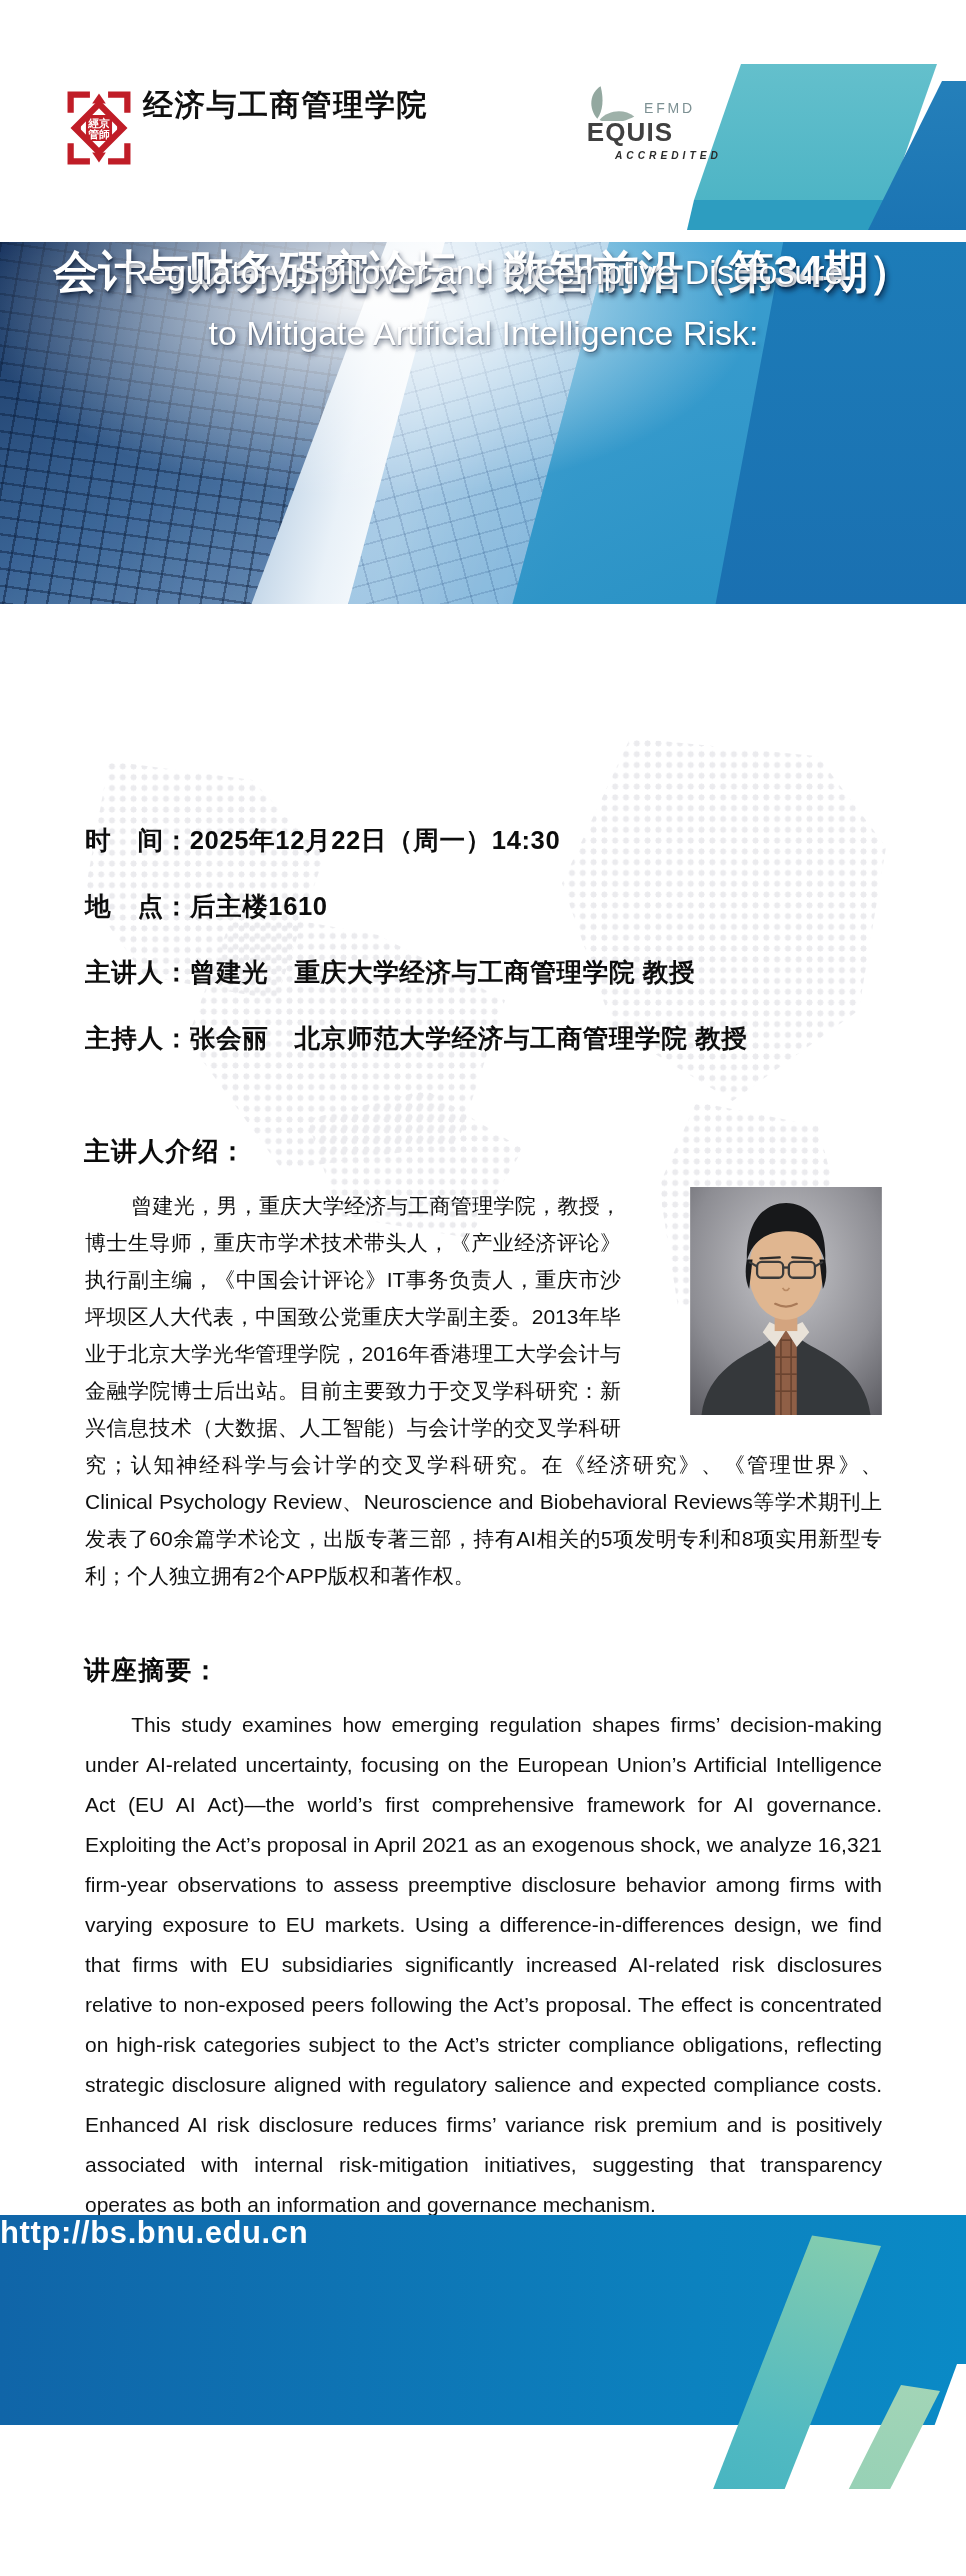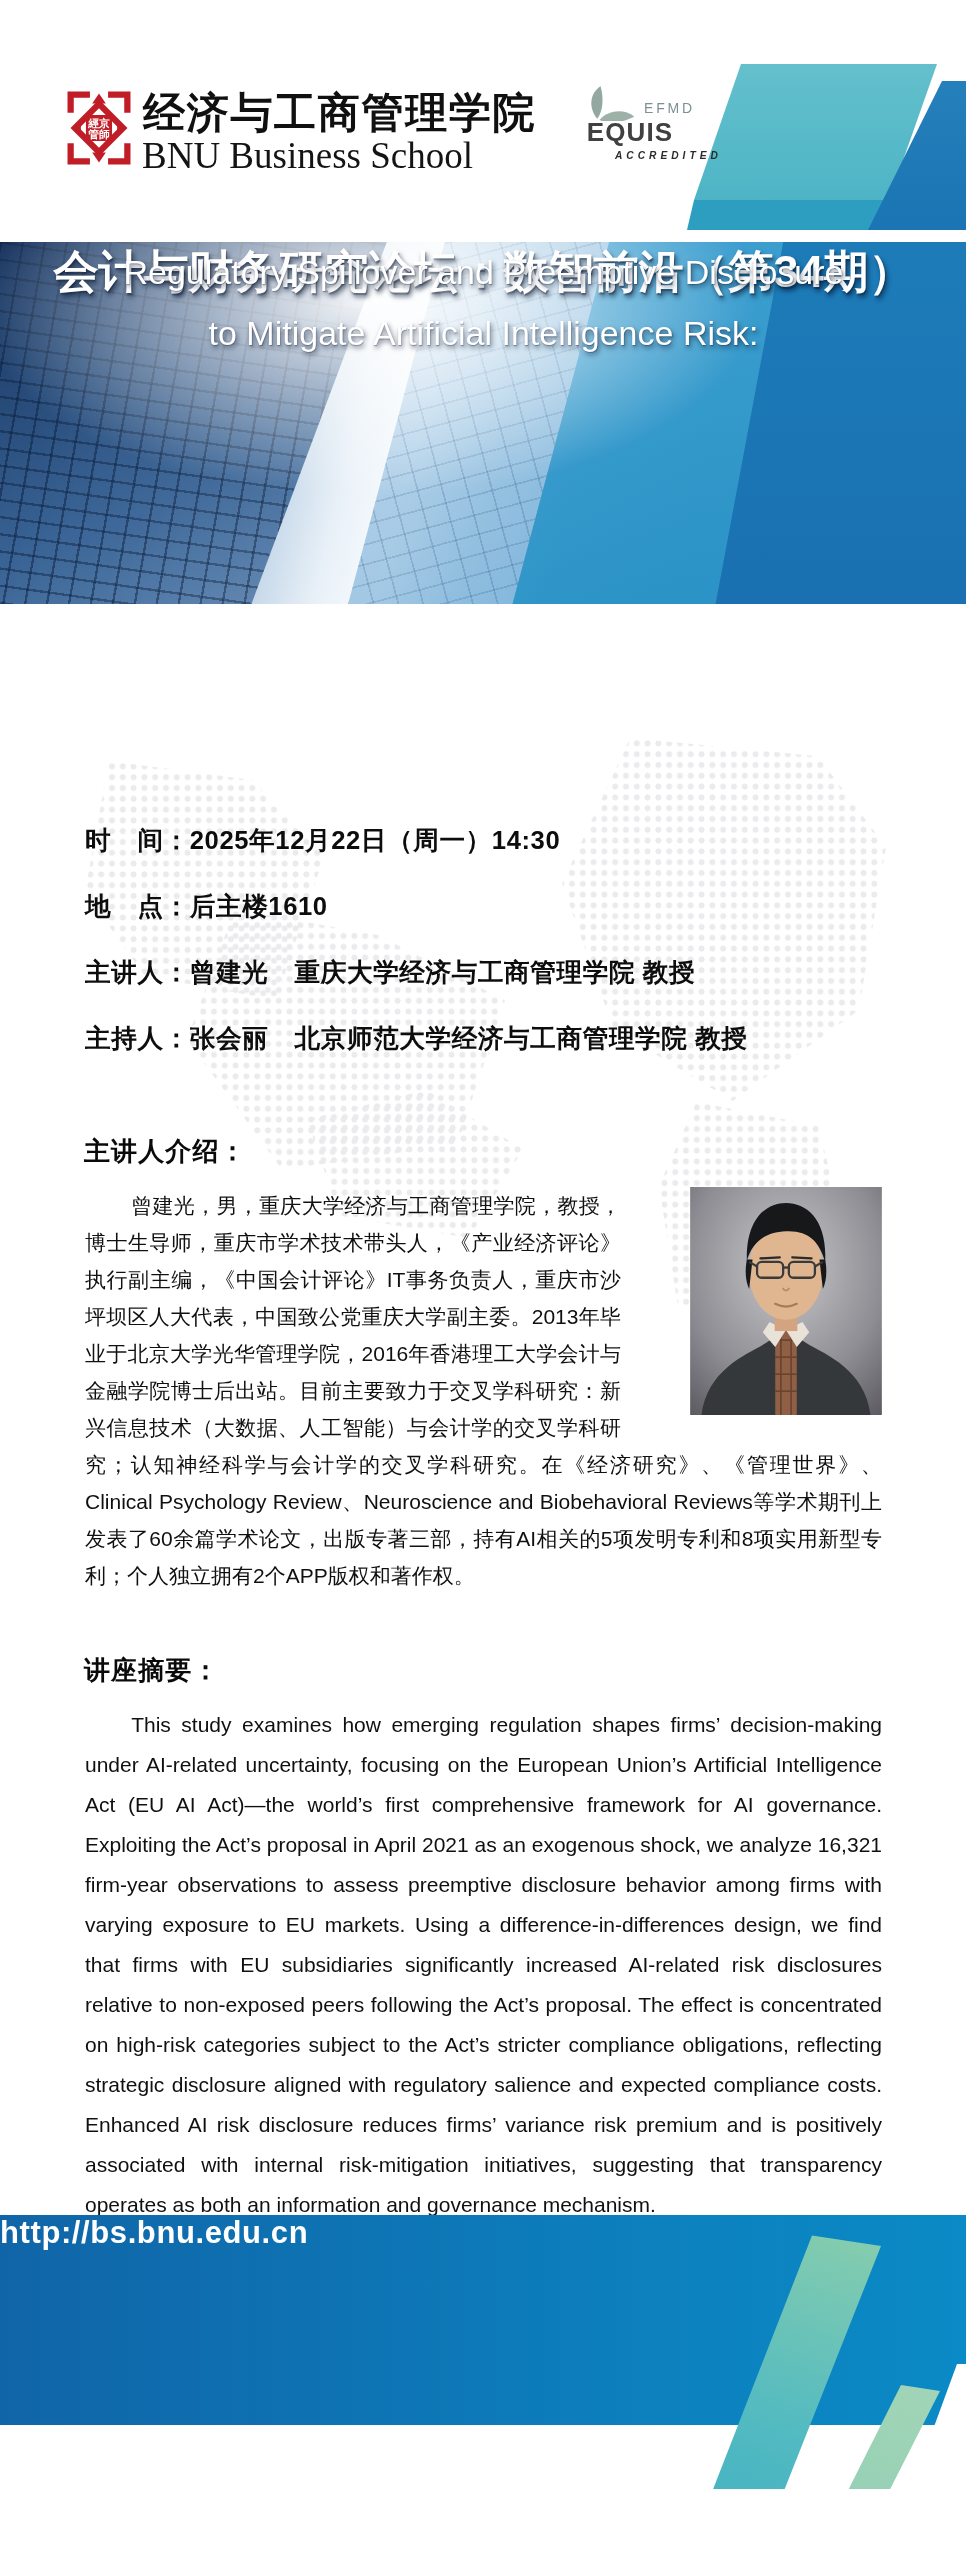--- a/index.html
+++ b/index.html
@@ -2,21 +2,21 @@
 <html style="font-size:9px"><head>
 <meta charset="utf-8">
 <style>
   html,body{margin:0;padding:0;background:#fff;}
   .poster{position:relative;width:967px;height:2576px;background:#ffffff;overflow:hidden;
           font-family:"Liberation Sans","DejaVu Sans",sans-serif;color:#111;}
 
   
   .header{position:absolute;top:0;left:0;width:967px;height:230px;background:#fff;}
   .seal{position:absolute;left:67px;top:90px;width:64px;height:76px;}
-  .school-cn{position:absolute;left:143px;top:85px;font-size:42px;font-weight:900;
+  .school-cn{position:absolute;left:143px;top:85px;font-size:30px;font-weight:900;
              letter-spacing:1.7px;color:#101010;white-space:nowrap;}
   .school-en{position:absolute;left:142px;top:134px;font-size:37px;
              font-family:"Liberation Serif","DejaVu Serif",serif;color:#141414;white-space:nowrap;}
   .equis-badge{position:absolute;left:580px;top:84px;width:131px;height:85px;}
   .efmd-label{position:absolute;left:64px;top:16px;font-size:14px;letter-spacing:2.8px;color:#7c9093;}
   .equis-word{position:absolute;left:6.8px;top:33px;font-size:26px;font-weight:900;
               letter-spacing:1.1px;color:#404040;}
   .accredited-word{position:absolute;left:8px;top:66px;font-size:10.2px;font-weight:800;font-style:italic;
               letter-spacing:4px;color:#2b2b2b;margin-left:27px;}
   .topdecor{position:absolute;top:0;left:0;width:967px;height:230px;}
@@ -121,21 +121,20 @@
         <polygon points="44,110 68,110 56,128"></polygon>
         <polygon points="24,55 24,79 8,67"></polygon>
         <polygon points="88,55 88,79 104,67"></polygon>
         <rect x="33" y="44" width="46" height="46" rx="6"></rect>
       </g>
       <text x="56" y="66" text-anchor="middle" font-size="19" font-weight="bold" fill="#ffffff">經京</text>
       <text x="56" y="85" text-anchor="middle" font-size="19" font-weight="bold" fill="#ffffff">管師</text>
     </svg>
 
     <div class="school-cn">经济与工商管理学院</div>
-    <div class="school-en">BNU Business School</div>
 
     <div class="equis-badge">
       <svg width="57" height="37" viewBox="0 0 100 66">
         <path d="M30,62 C14,44 16,16 36,4 C42,28 40,48 30,62 Z" fill="#93a8a0"></path>
         <path d="M34,64 C50,46 78,44 96,58 C74,70 48,72 34,64 Z" fill="#93a8a0" opacity="0.9"></path>
       </svg>
       <div class="efmd-label">EFMD</div>
       <div class="equis-word">EQUIS</div>
       <div class="accredited-word">ACCREDITED</div>
     </div>

